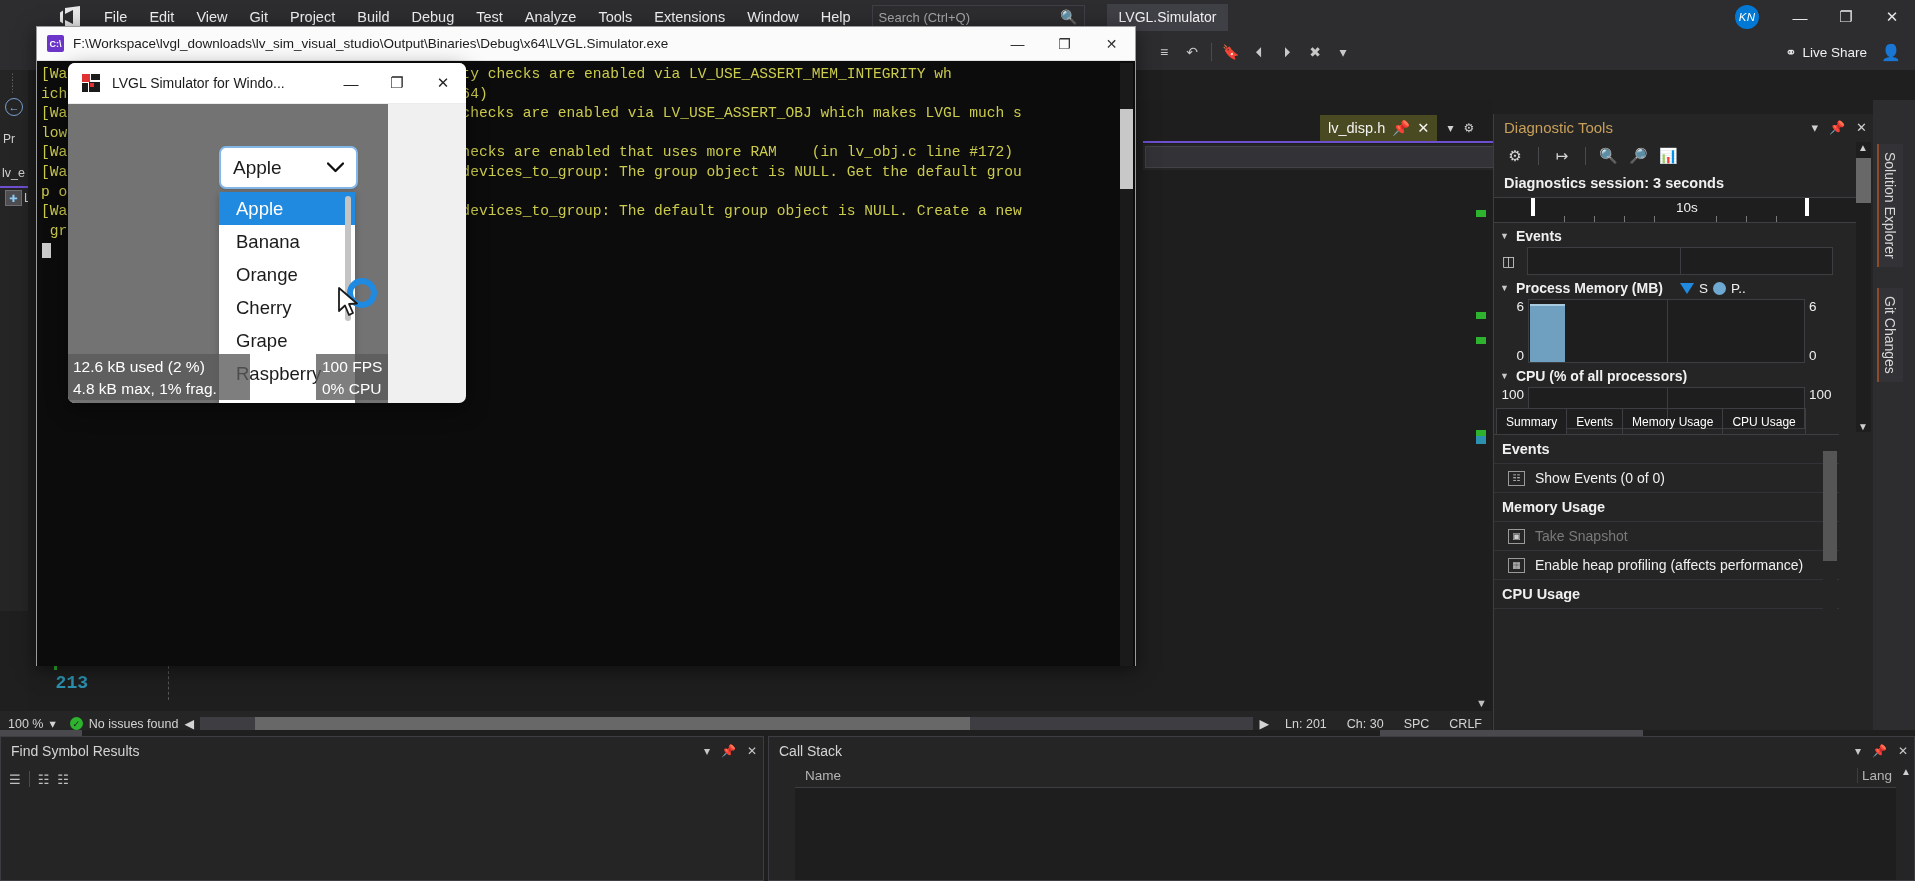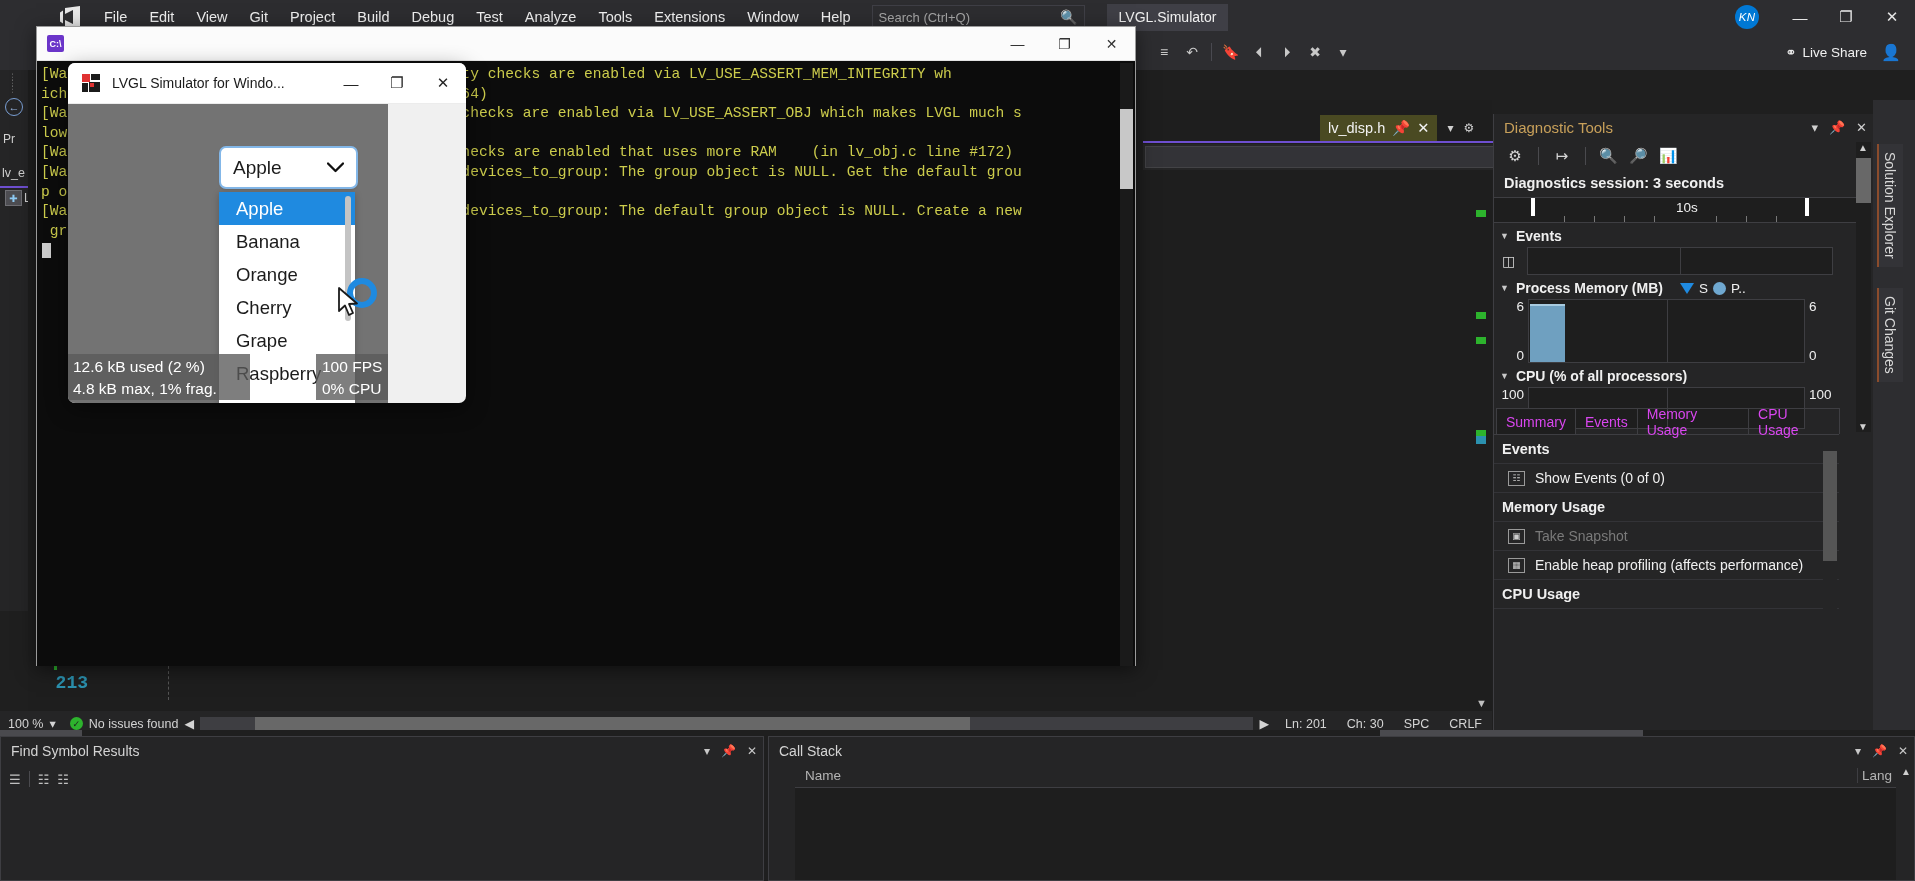--- a/index.html
+++ b/index.html
@@ -324,21 +324,21 @@
   .dsc-dn { position: absolute; bottom: 0; left: 2px; color: #d0d0d0; font-size: 10px; }
 
   
   .diag-tabs {
     position: absolute; left: 0; top: 292px; width: 345px; height: 29px;
     display: flex; align-items: flex-end; border-bottom: 1px solid #3e3e42;
     padding-left: 2px;
   }
   .diag-tab {
     height: 26px; display: flex; align-items: center; padding: 0 9px;
-    color: #d946ef; font-size: 14px; border: 1px solid #3e3e42;
+    color: #ffffff; font-size: 12px; border: 1px solid #3e3e42;
     border-bottom: none; margin-right: -1px;
   }
   .diag-tab.active { background: #1e1e1e; }
   .diag-list { position: absolute; left: 0; top: 321px; width: 345px; height: 186px; }
   .dl-hdr {
     color: #f0f0f0; font-size: 14.5px; font-weight: bold; padding: 6px 0 6px 8px;
     border-bottom: 1px solid #333337;
   }
   .dl-item {
     display: flex; align-items: center; gap: 10px; padding: 6px 0 6px 14px;
@@ -490,20 +490,21 @@
   </div>
   <div class="editor-accent"></div>
   <div class="nav-dropdown-row">
     <div class="nav-dd"></div>
     <div class="split-icon">⇵</div>
   </div>
 
   <div class="console-window">
     <div class="console-titlebar">
       <div class="console-appicon">C:\</div>
+      <div class="console-path">F:\Workspace\lvgl_downloads\lv_sim_visual_studio\Output\Binaries\Debug\x64\LVGL.Simulator.exe</div>
       <div class="console-winbtns">
         <div class="cwb">—</div>
         <div class="cwb">❐</div>
         <div class="cwb close">✕</div>
       </div>
     </div>
     <div class="console-body">
       <div class="console-line">[Warn]	(0.000, +0)	 lv_init: Memory integrity checks are enabled via LV_USE_ASSERT_MEM_INTEGRITY wh</div>
       <div class="console-line">ich makes LVGL much slower  (in lv_obj.c line #164)</div>
       <div class="console-line">[Warn]	(0.000, +0)	 lv_init: Object sanity checks are enabled via LV_USE_ASSERT_OBJ which makes LVGL much s</div>

